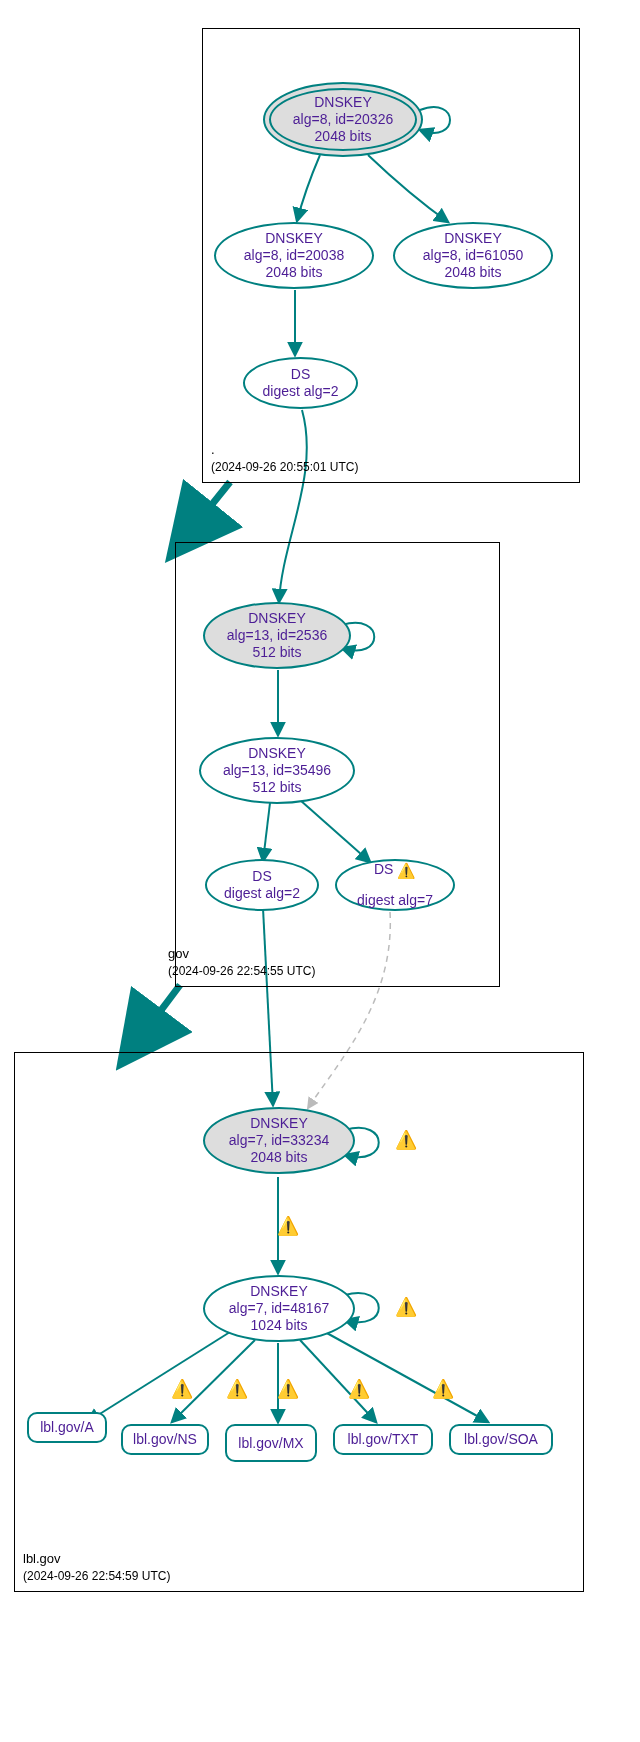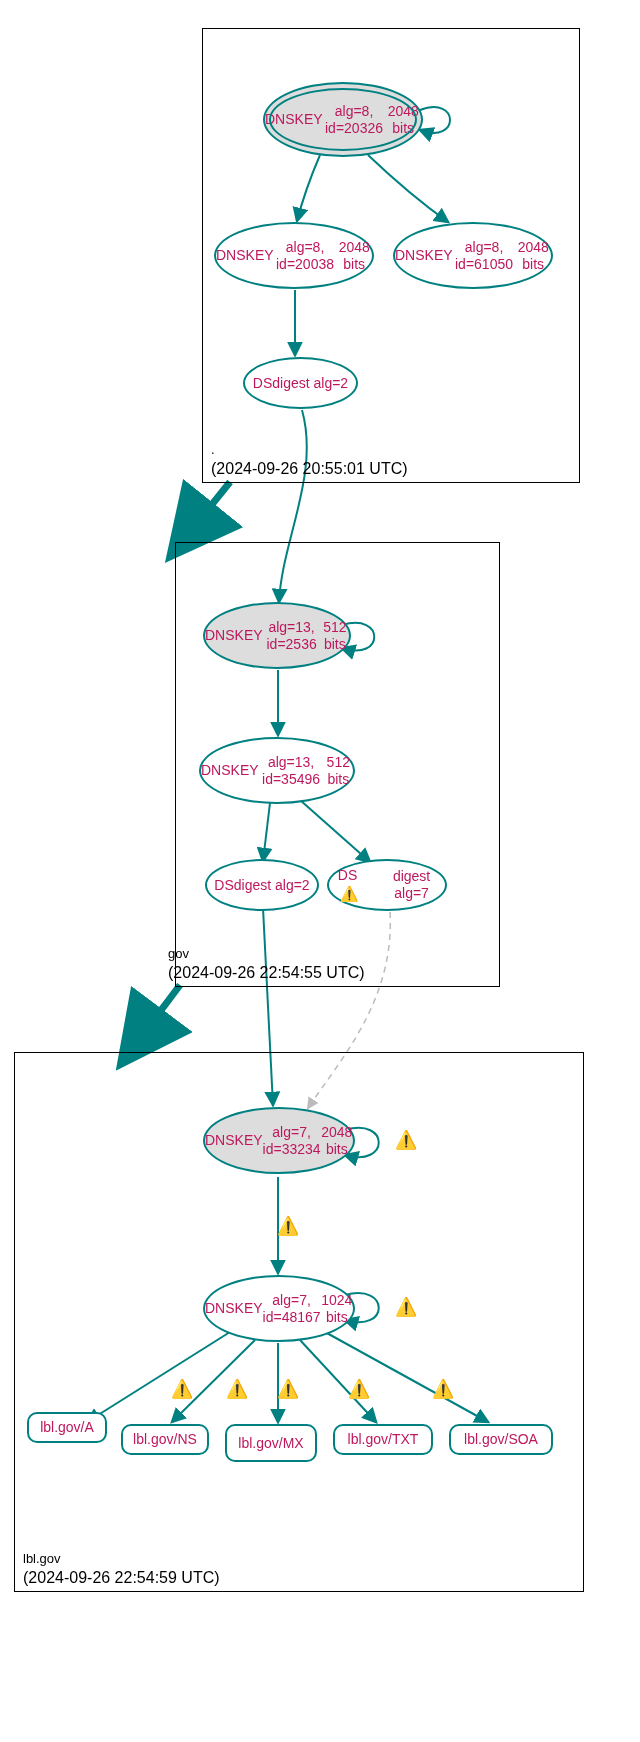--- a/index.html
+++ b/index.html
@@ -16,32 +16,32 @@
     position: absolute;
     border: 1px solid #000;
     background: transparent;
   }
   .zone-label {
     position: absolute;
     font-size: 13px;
     line-height: 1.3;
     color: #000;
   }
-  .zone-label .ts { font-size: 16px; margin-top: 24px; }
+  .zone-label .ts { font-size: 12px; margin-top: 24px; }
 
   .node {
     position: absolute;
     border: 2px solid #008080;
     background: #fff;
     text-align: center;
     display: flex;
-    flex-direction: row;
+    flex-direction: column;
     align-items: center;
     justify-content: center;
-    color: #be185d;
+    color: #4c1d95;
     font-size: 12px;
     line-height: 1.2;
   }
   .node.ellipse { border-radius: 50%; }
   .node.double::after {
     content: "";
     position: absolute;
     inset: 4px;
     border: 2px solid #008080;
     border-radius: inherit;
@@ -180,21 +180,21 @@
   <span class="l1">DNSKEY</span>
   <span class="l2">alg=13, id=35496</span>
   <span class="l3">512 bits</span>
 </div>
 
 <div class="node ellipse" style="left:205px; top:859px; width:114px; height:52px;">
   <span class="l1">DS</span>
   <span class="l2">digest alg=2</span>
 </div>
 
-<div class="node ellipse" style="left:327px; top:859px; width:120px; height:52px;gap:12px;">
+<div class="node ellipse" style="left:335px; top:859px; width:120px; height:52px;gap:12px;">
   <span class="l1">
     <span>DS</span><span class="ds-warn-inline">⚠️</span>
   </span>
   <span class="l2">digest alg=7</span>
 </div>
 
 <div class="node ellipse grey" style="left:203px; top:1107px; width:152px; height:67px;">
   <span class="l1">DNSKEY</span>
   <span class="l2">alg=7, id=33234</span>
   <span class="l3">2048 bits</span>

